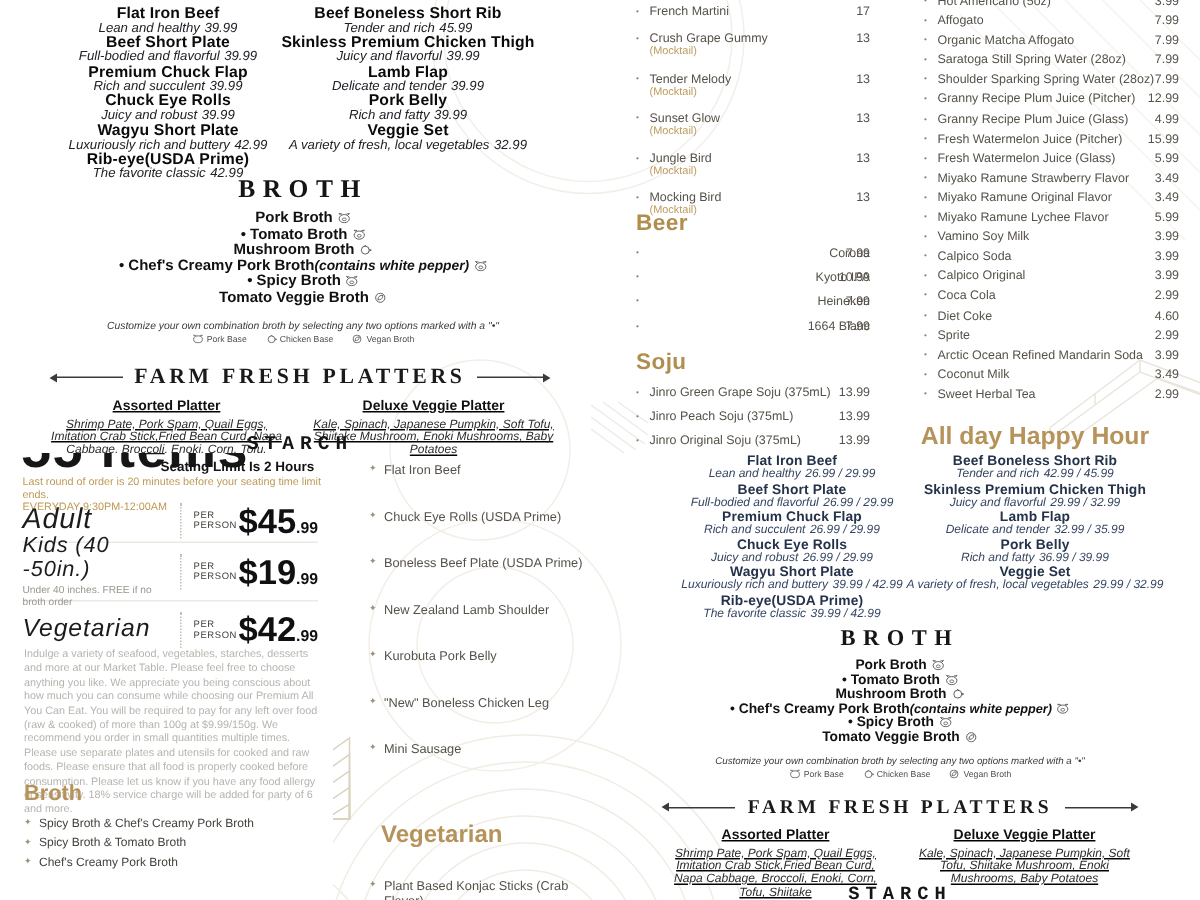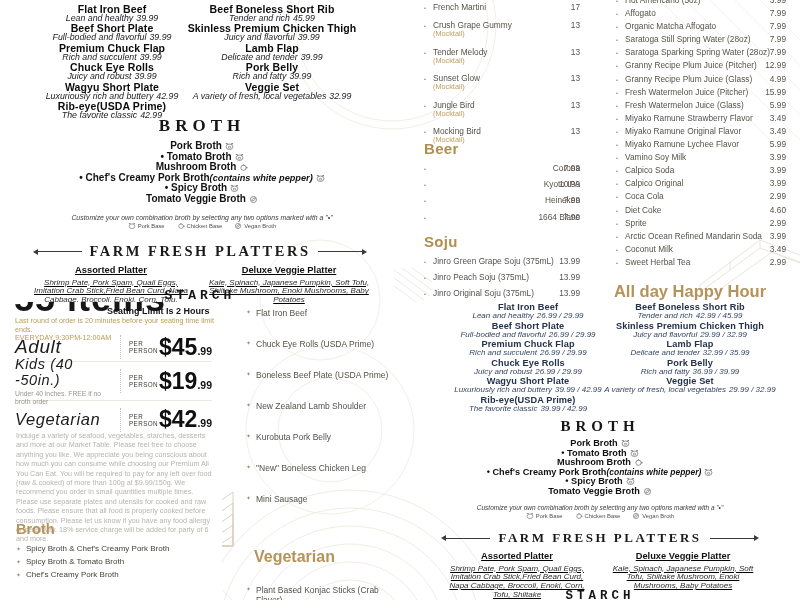--- a/index.html
+++ b/index.html
@@ -394,21 +394,21 @@
         <div class="d-row"><span class="bullet">•</span><span>Jinro Peach Soju (375mL)</span><span class="d-price">13.99</span></div>
         <div class="d-row"><span class="bullet">•</span><span>Jinro Original Soju (375mL)</span><span class="d-price">13.99</span></div>
     </div>
   </div>
 
   <div class="layer drinks-right" style="left:616px;top:-4px;width:170px;">
     <div class="d-row"><span class="bullet">•</span><span>Hot Americano (5oz)</span><span class="d-price">3.99</span></div>
       <div class="d-row"><span class="bullet">•</span><span>Affogato</span><span class="d-price">7.99</span></div>
       <div class="d-row"><span class="bullet">•</span><span>Organic Matcha Affogato</span><span class="d-price">7.99</span></div>
       <div class="d-row"><span class="bullet">•</span><span>Saratoga Still Spring Water (28oz)</span><span class="d-price">7.99</span></div>
-      <div class="d-row"><span class="bullet">•</span><span>Saratoga Sparking Spring Water (28oz)</span><span class="d-price">7.99</span></div>
+      <div class="d-row"><span class="bullet">•</span><span>Shoulder Sparking Spring Water (28oz)</span><span class="d-price">7.99</span></div>
       <div class="d-row"><span class="bullet">•</span><span>Granny Recipe Plum Juice (Pitcher)</span><span class="d-price">12.99</span></div>
       <div class="d-row"><span class="bullet">•</span><span>Granny Recipe Plum Juice (Glass)</span><span class="d-price">4.99</span></div>
       <div class="d-row"><span class="bullet">•</span><span>Fresh Watermelon Juice (Pitcher)</span><span class="d-price">15.99</span></div>
       <div class="d-row"><span class="bullet">•</span><span>Fresh Watermelon Juice (Glass)</span><span class="d-price">5.99</span></div>
       <div class="d-row"><span class="bullet">•</span><span>Miyako Ramune Strawberry Flavor</span><span class="d-price">3.49</span></div>
       <div class="d-row"><span class="bullet">•</span><span>Miyako Ramune Original Flavor</span><span class="d-price">3.49</span></div>
       <div class="d-row"><span class="bullet">•</span><span>Miyako Ramune Lychee Flavor</span><span class="d-price">5.99</span></div>
       <div class="d-row"><span class="bullet">•</span><span>Vamino Soy Milk</span><span class="d-price">3.99</span></div>
       <div class="d-row"><span class="bullet">•</span><span>Calpico Soda</span><span class="d-price">3.99</span></div>
       <div class="d-row"><span class="bullet">•</span><span>Calpico Original</span><span class="d-price">3.99</span></div>

